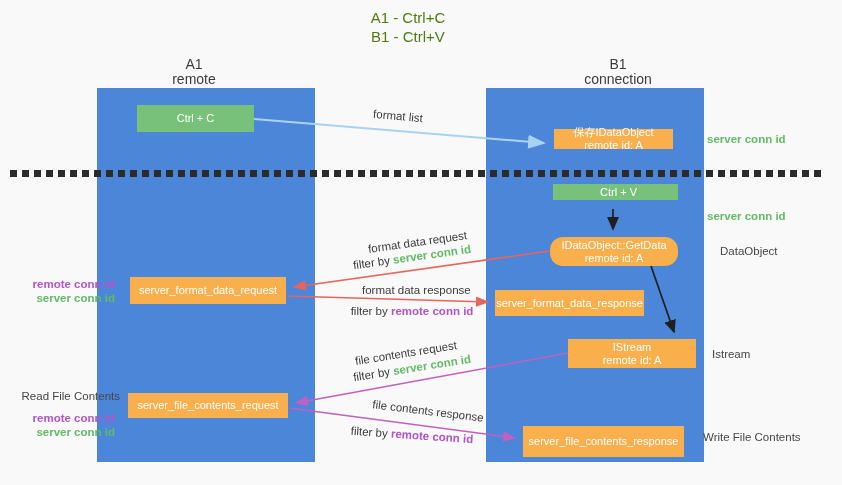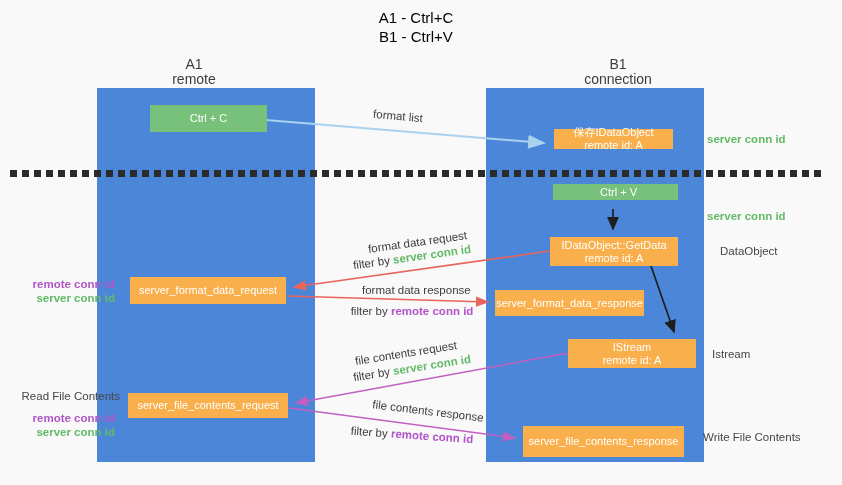--- a/index.html
+++ b/index.html
@@ -2,41 +2,41 @@
 <html><head>
 <meta charset="utf-8">
 <style>
   html,body{margin:0;padding:0;}
   .canvas{
     position:relative;width:842px;height:485px;background:#f9f9f9;
     font-family:"Liberation Sans",sans-serif;overflow:hidden;
   }
   .abs{position:absolute;}
   
-  .title{top:8px;left:0;width:816px;text-align:center;font-size:15px;line-height:19px;color:#000000;margin-left:8px;}
+  .title{top:8px;left:0;width:816px;text-align:center;font-size:15px;line-height:19px;color:#4d7c0f;}
   
   .lane-header{top:57px;width:218px;text-align:center;font-size:14px;line-height:15px;color:#3d3d3d;}
   .lane-header.left{left:85px;}
   .lane-header.right{left:509px;}
   
   .lane{top:88px;width:218px;height:374px;background:#4c86d8;z-index:1;}
   .lane.left{left:97px;}
   .lane.right{left:486px;}
   
   .dotted{top:170px;left:10px;width:816px;height:7px;z-index:5;
     background:repeating-linear-gradient(90deg,#2b2b2b 0 7px,transparent 7px 12px);}
   
   .node{z-index:6;display:flex;flex-direction:column;align-items:center;justify-content:center;
     color:#fff;font-size:11px;line-height:13px;text-align:center;}
   .node.green{background:#77c17a;}
   .node.orange{background:#f9af4b;}
-  .n-ctrlc{left:150px;top:105px;width:117px;height:27px;}
+  .n-ctrlc{left:137px;top:105px;width:117px;height:27px;}
   .n-save{left:554px;top:129px;width:119px;height:20px;}
   .n-ctrlv{left:553px;top:184px;width:119px;height:16px;padding-left:6px;}
-  .n-getdata{left:550px;top:237px;width:128px;height:29px;}
+  .n-getdata{left:550px;top:237px;width:128px;height:29px;border-radius:13px;}
   .n-freq{left:130px;top:277px;width:156px;height:27px;}
   .n-fresp{left:495px;top:290px;width:149px;height:26px;}
   .n-istream{left:568px;top:339px;width:128px;height:29px;}
   .n-fcreq{left:128px;top:393px;width:160px;height:25px;}
   .n-fcresp{left:523px;top:426px;width:161px;height:31px;}
   
   .alabel{z-index:7;font-size:11.5px;color:#3d3d3d;text-align:center;white-space:nowrap;}
   .alabel .green{color:#62bb66;font-weight:bold;}
   .alabel .purple{color:#b155c9;font-weight:bold;}
   .l-formatlist{left:348px;top:110px;width:100px;transform:rotate(5deg);}

